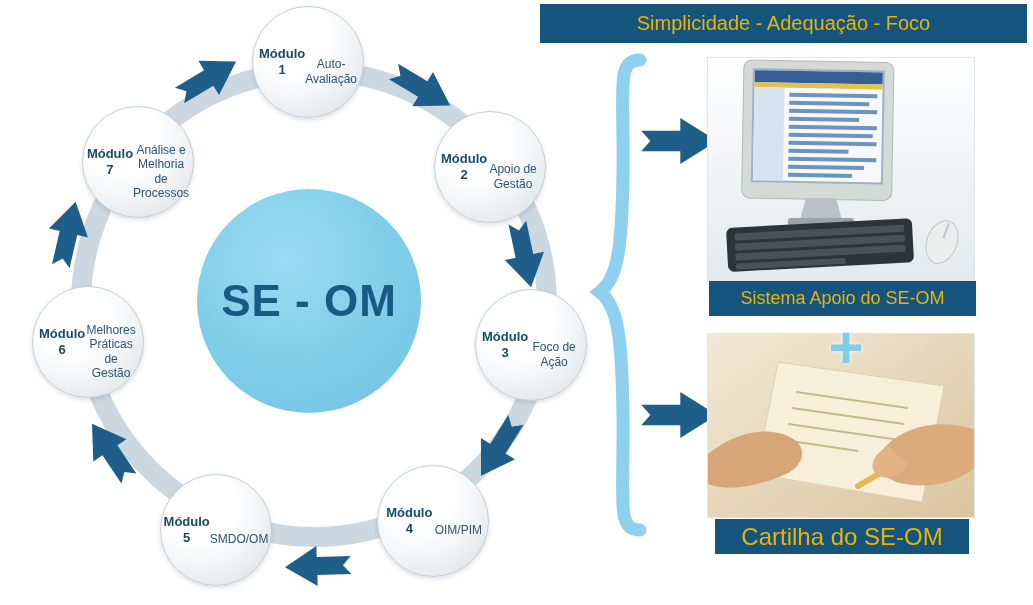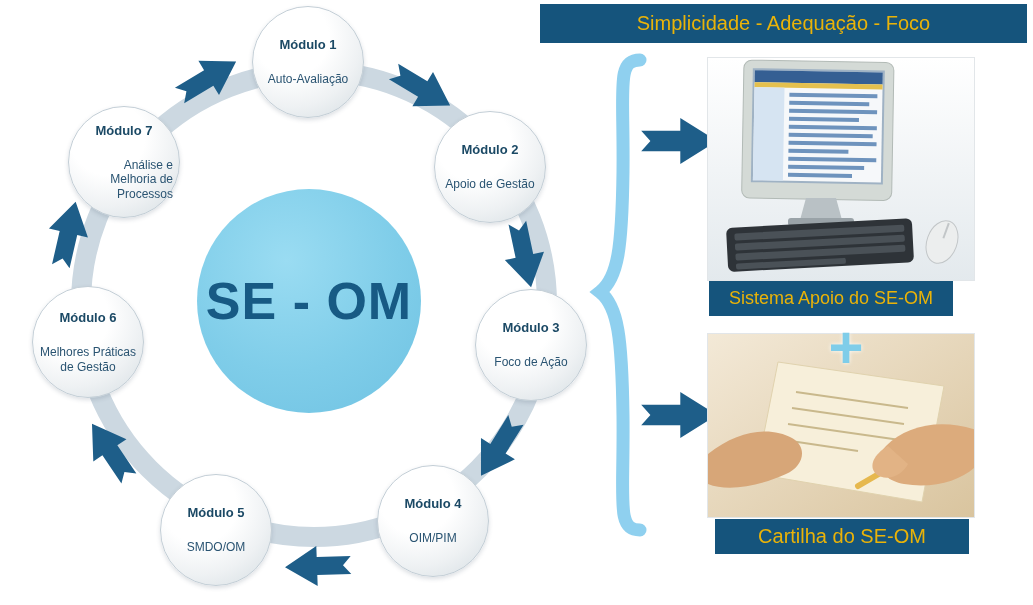--- a/index.html
+++ b/index.html
@@ -14,35 +14,35 @@
   .stage{position:relative;width:1033px;height:605px;background:#fff;overflow:hidden;}
 
   
   .cycle{position:absolute;left:0;top:0;width:625px;height:605px;}
   .ring{position:absolute;left:71px;top:61px;width:486px;height:486px;border-radius:50%;
         border:20px solid var(--ring);}
   .arrows-svg{position:absolute;left:0;top:0;pointer-events:none;}
   .center-circle{position:absolute;left:197px;top:189px;width:224px;height:224px;border-radius:50%;
         background:radial-gradient(circle at 40% 32%,#9adcf2 0%,#7fcde9 55%,#6fc2e2 100%);
         display:flex;align-items:center;justify-content:center;}
-  .center-circle span{font-size:52px;font-weight:bold;color:#175a84;letter-spacing:1px;}
+  .center-circle span{font-size:44px;font-weight:bold;color:#175a84;letter-spacing:1px;}
   .module{position:absolute;width:112px;height:112px;border-radius:50%;
         background:radial-gradient(circle at 35% 28%,#ffffff 35%,#eef1f3 65%,#d3dce1 100%);
         border:1px solid #c3ced6;box-shadow:0 2px 4px rgba(60,80,100,.18);
-        display:flex;flex-direction:column;align-items:center;justify-content:center;
+        display:flex;align-items:center;justify-content:center;
         text-align:center;padding:6px;}
   .module .m-title{font-size:13px;font-weight:bold;color:var(--module-text);line-height:1.25;}
   .module .m-sub{font-size:12px;color:#2a5472;line-height:1.2;margin-top:19px;}
 
   
   .banner{position:absolute;background:var(--dark-blue);color:#eab308;
         display:flex;align-items:center;justify-content:center;}
   .banner-top{left:540px;top:4px;width:487px;height:39px;font-size:20px;}
-  .banner-system{left:709px;top:281px;width:244px;height:35px;font-size:18px;text-align:center;}
-  .banner-cartilha{left:715px;top:519px;width:254px;height:35px;font-size:20px;}
+  .banner-system{left:709px;top:281px;width:267px;height:35px;font-size:18px;text-align:center;}
+  .banner-cartilha{left:715px;top:519px;width:254px;height:35px;font-size:24px;}
   .brace-svg{position:absolute;left:588px;top:52px;}
   .flow-arrow-svg{position:absolute;pointer-events:none;}
   .illus{position:absolute;overflow:hidden;border:1px solid #e2e6e9;}
   .illus-computer{left:707px;top:57px;width:268px;height:224px;}
   .illus-hands{left:707px;top:333px;width:268px;height:185px;}
   .plus-sign{position:absolute;left:818px;top:318px;width:56px;height:60px;
         font-size:60px;font-weight:bold;color:var(--light-blue);
         text-align:center;line-height:60px;z-index:5;
         text-shadow:0 0 4px rgba(255,255,255,.9);}
 </style>
@@ -101,21 +101,21 @@
       <div class="m-sub">OIM/PIM</div>
     </div>
     <div class="module" style="left:160px;top:474px;">
       <div class="m-title">Módulo 5</div>
       <div class="m-sub">SMDO/OM</div>
     </div>
     <div class="module" style="left:32px;top:286px;">
       <div class="m-title">Módulo 6</div>
       <div class="m-sub">Melhores Práticas de Gestão</div>
     </div>
-    <div class="module" style="left:68px;top:106px;text-align:right;">
+    <div class="module" style="left:82px;top:106px;">
       <div class="m-title">Módulo 7</div>
       <div class="m-sub">Análise e Melhoria de Processos</div>
     </div>
   </div>
 
   <div class="banner banner-top">Simplicidade - Adequação - Foco</div>
 
   <svg class="brace-svg" width="64" height="486" viewBox="0 0 64 486">
     <path d="M 52,8 C 28,8 36,36 35,120 C 34,196 30,226 12,240
              C 30,254 34,286 35,364 C 36,450 28,478 52,478" fill="none" stroke="#8fd0ef" stroke-width="13" stroke-linecap="round"></path>

